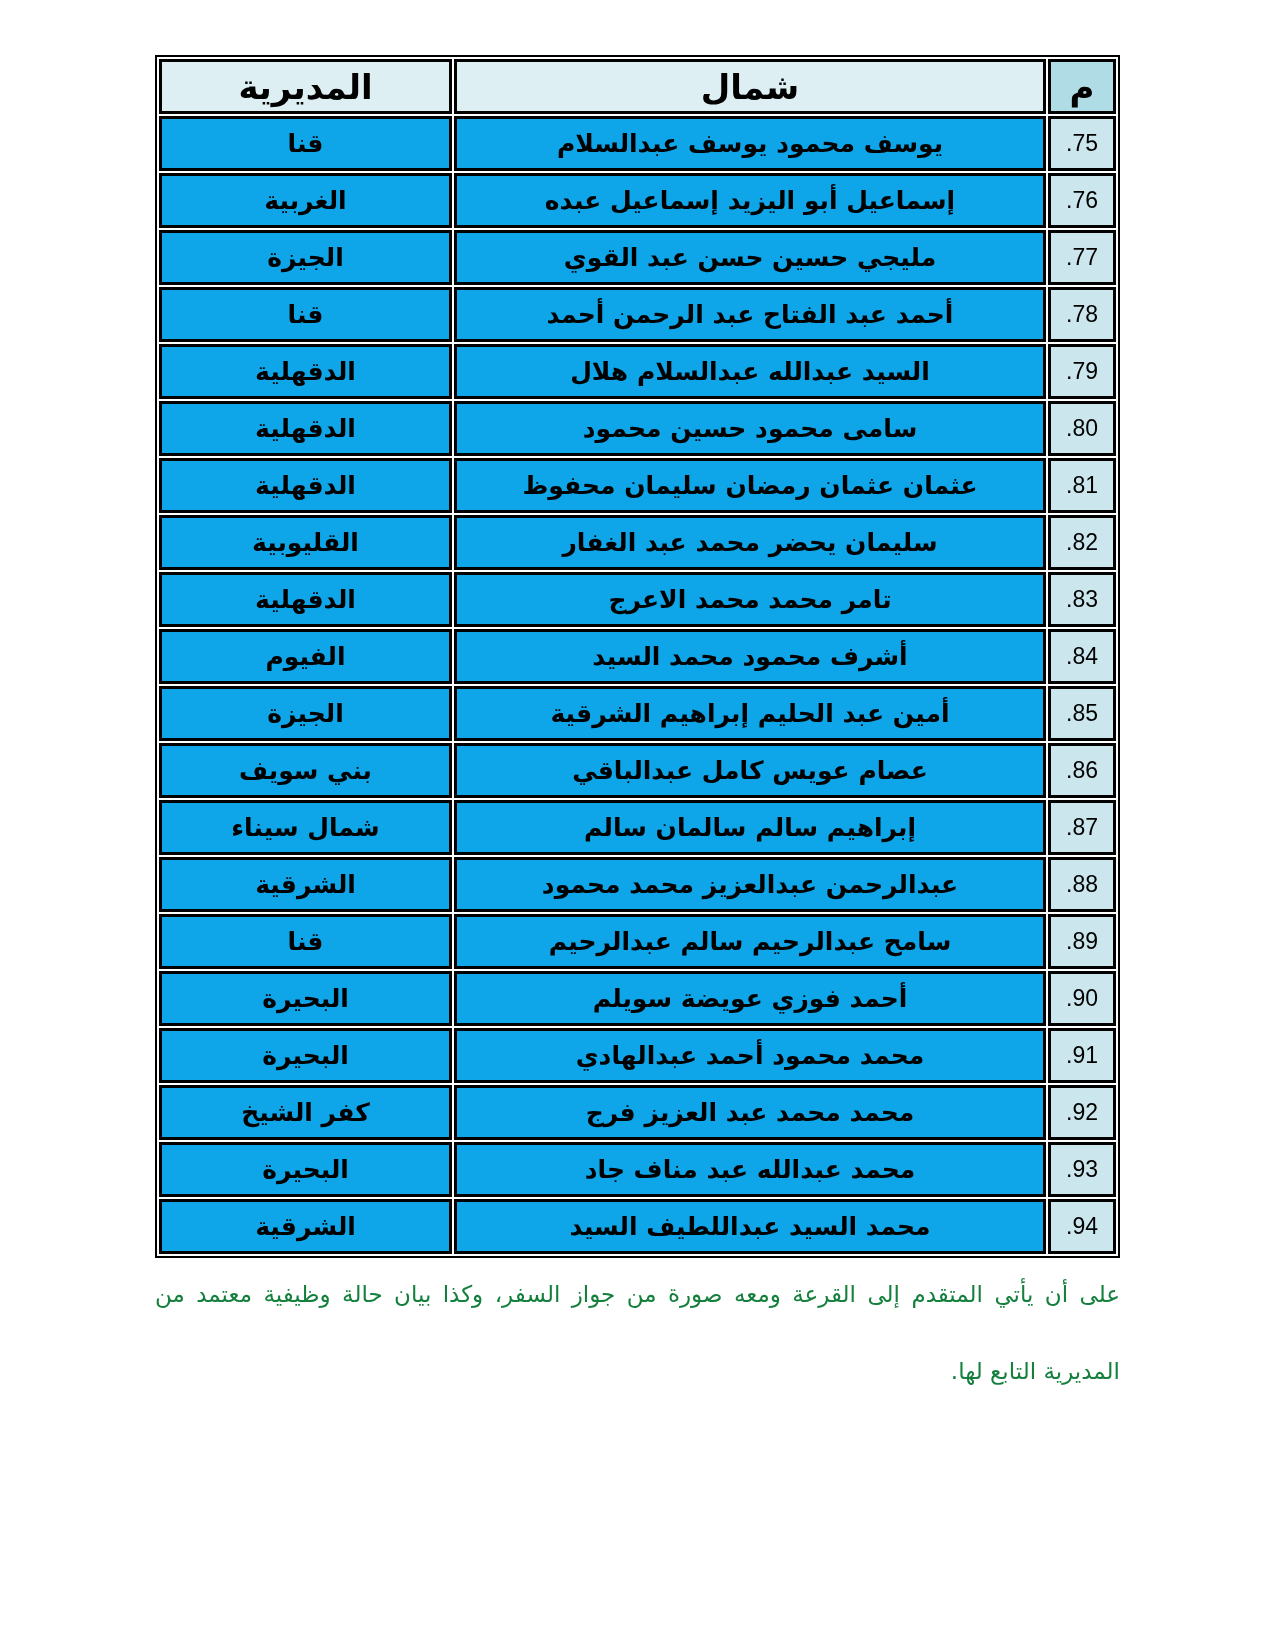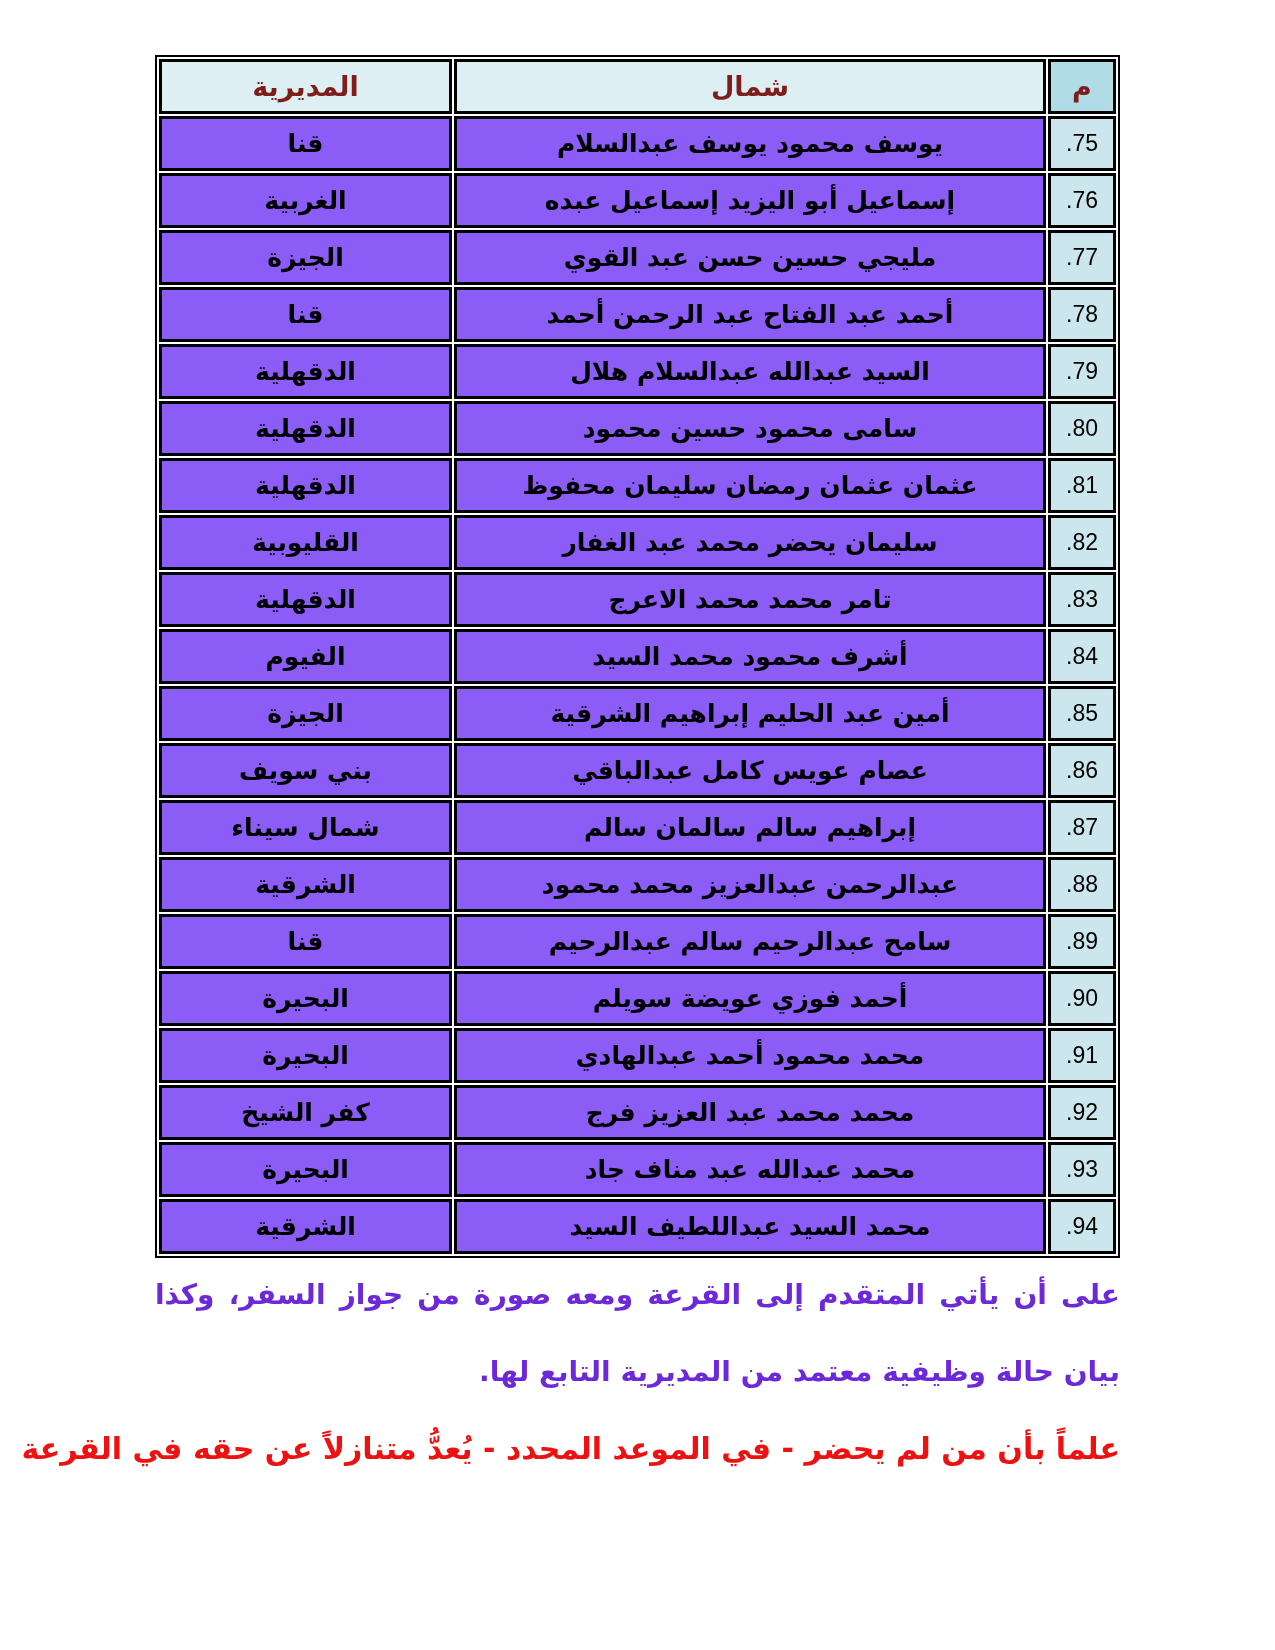--- a/index.html
+++ b/index.html
@@ -30,52 +30,52 @@
     text-align: center;
     overflow: hidden;
     white-space: nowrap;
   }
   .col-num  { width: 62px;  }
   .col-name { width: 586px; }
   .col-dir  { width: 287px; }
   table.roster th {
     background: var(--header-bg, #ddeff3);
     font-weight: bold;
-    font-size: 27px;
-    color: #7f1d1d;
+    font-size: 34px;
+    color: #000000;
   }
   table.roster th.col-num { background: var(--num-header-bg, #b0dce5); }
   td.col-num {
     background: var(--num-col-bg, #cbe7ed);
     direction: ltr;
     text-align: right;
     padding-right: 6px;
     font-family: "Liberation Sans", sans-serif;
     font-size: 23px;
     font-weight: normal;
     color: #000;
   }
   td.col-name, td.col-dir {
-    background: #8b5cf6;
+    background: #0ea5e9;
     font-weight: bold;
     font-size: 25px;
     color: #000;
   }
   .notes {
     position: absolute;
     top: 1256px;
     left: 155px;
     width: 965px;
     direction: rtl;
   }
   .note-black {
     margin: 0;
-    font-size: 28px;
-    font-weight: bold;
-    color: #6d28d9;
+    font-size: 23px;
+    font-weight: normal;
+    color: #15803d;
     line-height: 77px;
     text-align: justify;
   }
   .note-red {
     margin: 0;
     font-size: 30px;
     font-weight: bold;
     color: var(--warning-color, #ee1111);
     line-height: 77px;
     text-align: center;
@@ -213,16 +213,15 @@
     <tr>
       <td class="col-num">.94</td>
       <td class="col-name">محمد السيد عبداللطيف السيد</td>
       <td class="col-dir">الشرقية</td>
     </tr>
   </tbody>
   </table>
 
   <div class="notes">
     <p class="note-black">على أن يأتي المتقدم إلى القرعة ومعه صورة من جواز السفر، وكذا بيان حالة وظيفية معتمد من المديرية التابع لها.</p>
-    <p class="note-red">علماً بأن من لم يحضر - في الموعد المحدد - يُعدُّ متنازلاً عن حقه في القرعة</p>
   </div>
 
 </div>
 
 </body></html>

